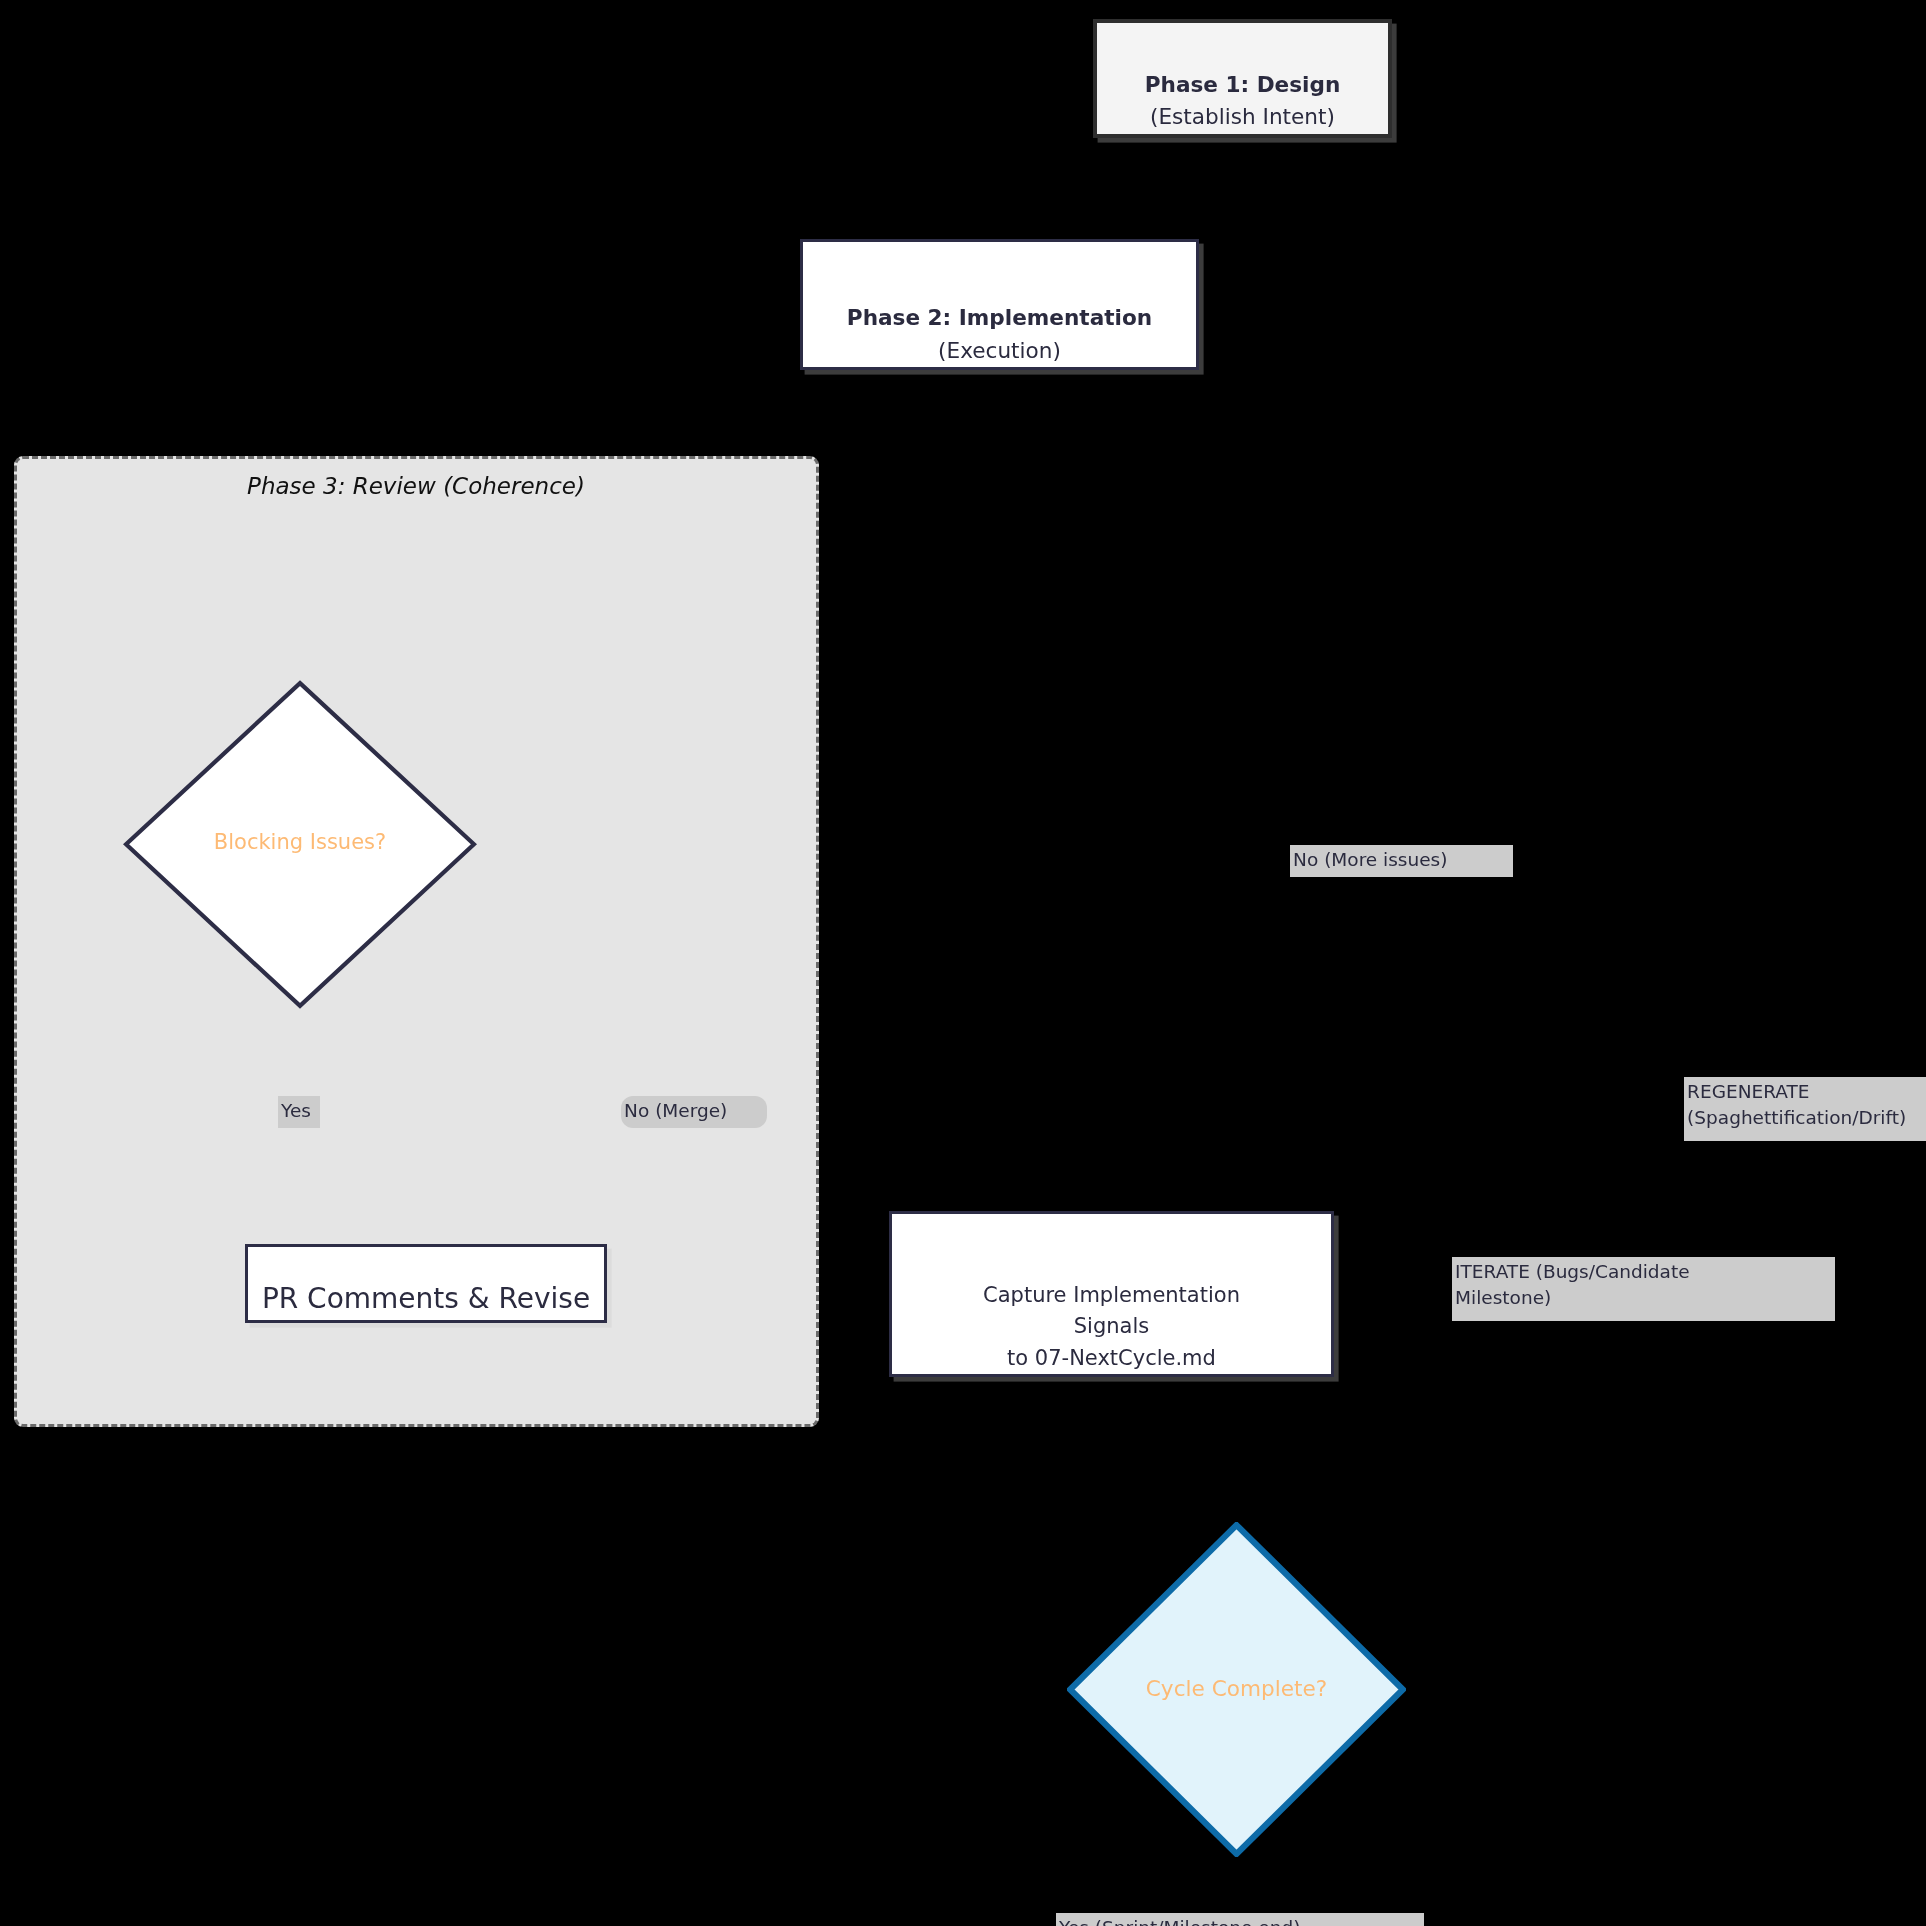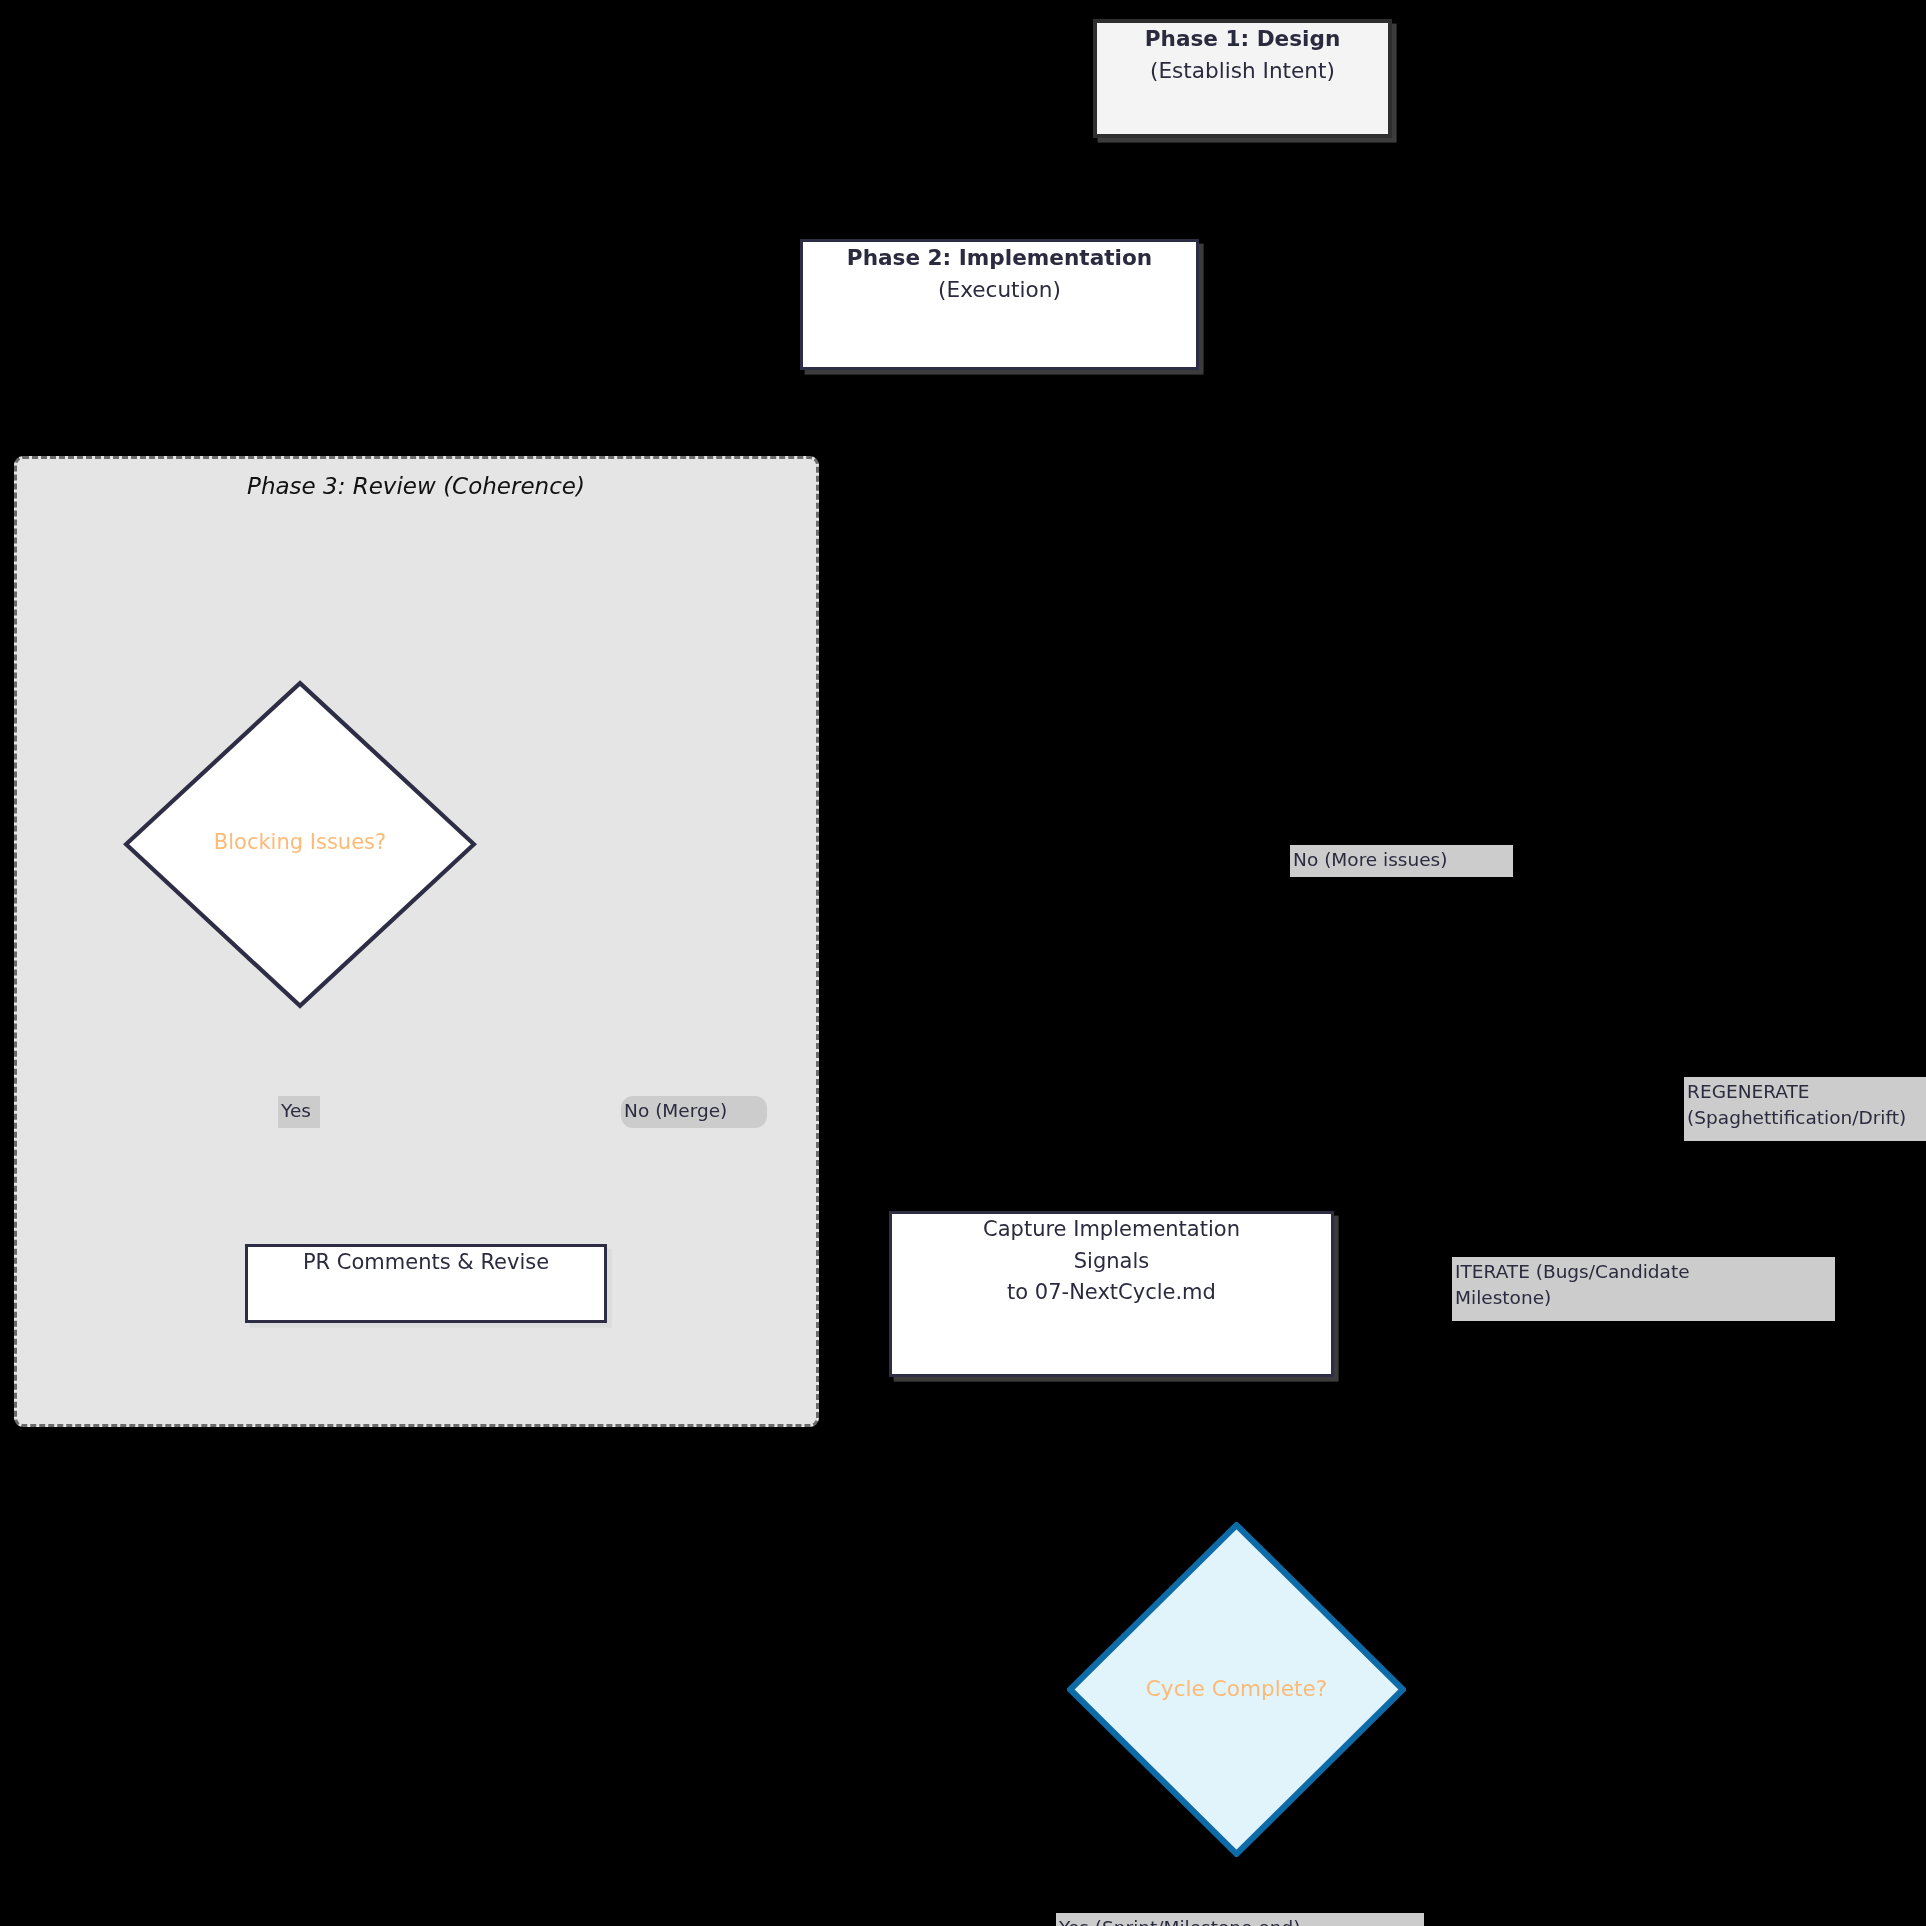--- a/index.html
+++ b/index.html
@@ -43,21 +43,21 @@
     color: #111111;
     font-family: "DejaVu Sans", "Liberation Sans", sans-serif;
     white-space: nowrap;
   }
 
   
   .node {
     position: absolute;
     box-sizing: border-box;
     display: flex;
-    align-items: flex-start;
+    align-items: flex-end;
     justify-content: center;
     text-align: center;
     color: #2b2b3f;
     line-height: 1.5;
   }
   .node .lines { width: 100%; padding: 0 7px; }
   .node .l { display: block; }
 
   .rect {
     background: #ffffff;
@@ -153,21 +153,21 @@
   </div>
 
 
   <div class="diamond-wrap" style="left:123px; top:680px; width:354px; height:329px;">
     <svg class="diamond-shape" viewBox="0 0 920 855">
       <polygon points="460,8 912,427 460,847 8,427" fill="#ffffff" stroke="#2d2d46" stroke-width="11"></polygon>
     </svg>
     <div class="diamond-label" style="top:150px; font-size:21px;">Blocking Issues?</div>
   </div>
 
-  <div class="node rect" style="left:245px; top:1244px; width:362px; height:79px; font-size:21px;">
+  <div class="node rect" style="left:245px; top:1244px; width:362px; height:79px; font-size:28px;">
     <div class="lines">
       <span class="l">PR Comments &amp; Revise</span>
     </div>
   </div>
 
   <div class="edge-label" style="left:278px; top:1096px; width:42px; height:32px;">Yes</div>
 
   <div class="edge-label" style="left:621px; top:1096px; width:146px; height:32px;border-radius:12px;">No (Merge)</div>
 
   <div class="edge-label" style="left:1290px; top:845px; width:223px; height:32px;">No (More issues)</div>

